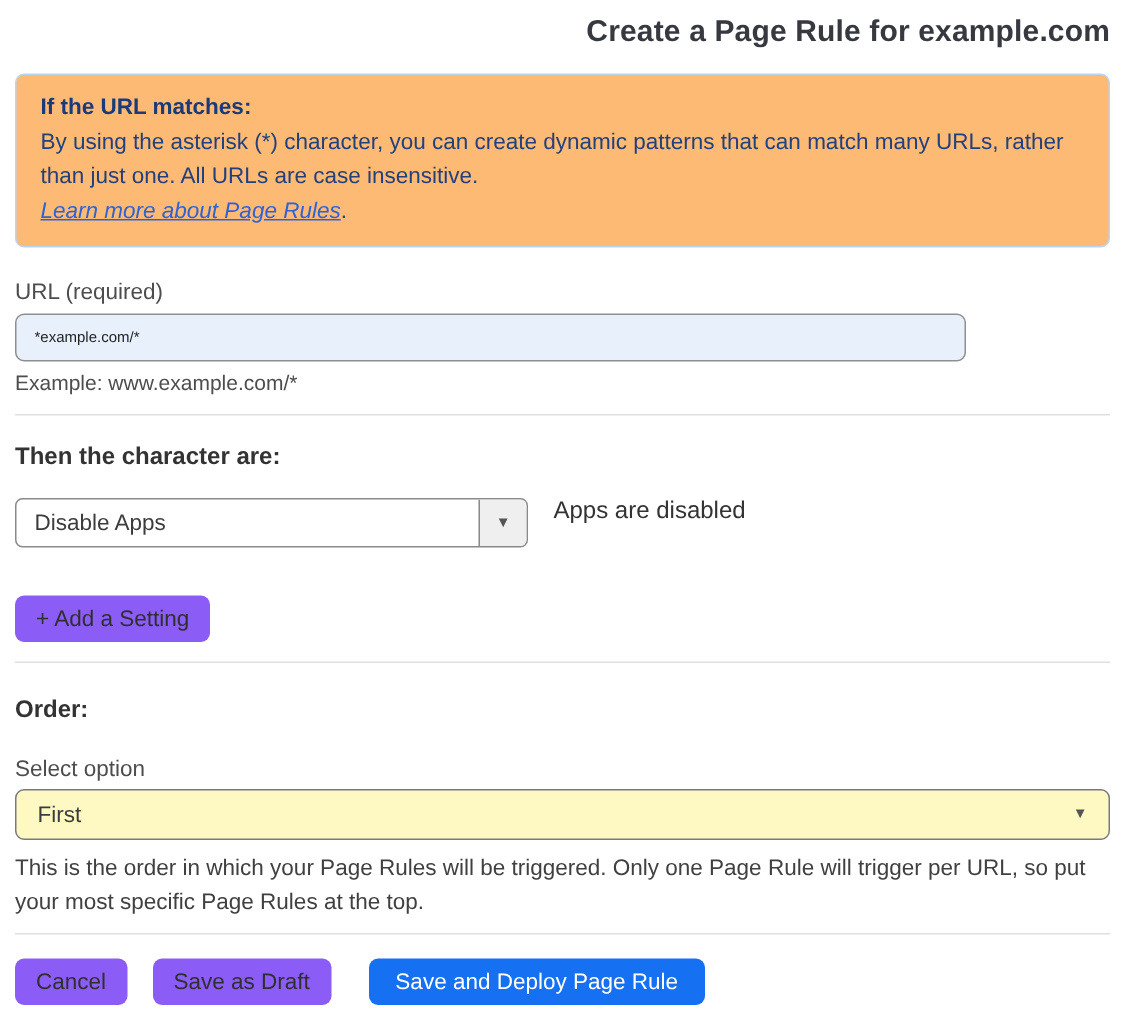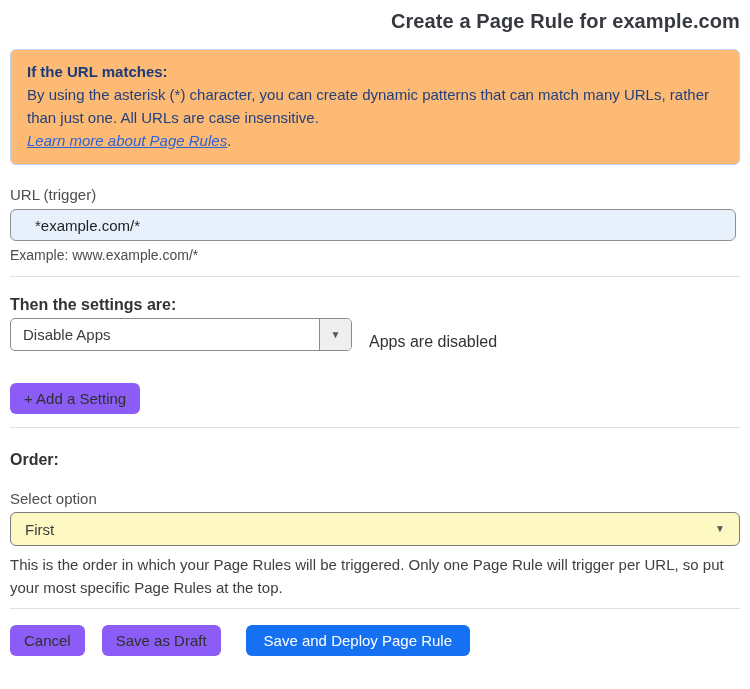--- a/index.html
+++ b/index.html
@@ -40,28 +40,28 @@
     font-style: italic;
   }
 
   .field-label {
     margin-top: 21px;
     font-size: 15px;
     color: #4d4d4d;
   }
   .url-input {
     margin-top: 6px;
-    width: 726px;
+    width: 634px;
     height: 32px;
     background: #e8f0fc;
     border: 1px solid #8f8f8f;
     border-radius: 6px;
-    padding: 0 24px;
+    padding: 0 12px;
     font-family: "Liberation Sans", sans-serif;
-    font-size: 15px;
+    font-size: 10px;
     color: #1f1f1f;
     outline: none;
     display: block;
   }
   .helper-text {
     margin-top: 6px;
     font-size: 14px;
     color: #4d4d4d;
   }
 
@@ -73,23 +73,23 @@
 
   .section-heading {
     margin-top: 19px;
     font-size: 16px;
     font-weight: bold;
     color: #333;
   }
   .section-heading.order { margin-top: 23px; }
 
   .setting-row {
-    margin-top: 4px;
-    display: flex;
-    align-items: flex-end;
+    margin-top: 18px;
+    display: flex;
+    align-items: flex-start;
   }
   .select-box {
     display: flex;
     align-items: stretch;
     width: 342px;
     height: 33px;
     border: 1px solid #8a8a8a;
     border-radius: 5px;
     background: #ffffff;
     cursor: pointer;
@@ -180,27 +180,27 @@
 
   <h1 class="page-title">Create a Page Rule for example.com</h1>
 
   <div class="info-box">
     <div class="info-heading">If the URL matches:</div>
     <div><span>By using the asterisk (*) character, you can create dynamic patterns that can match many URLs, rather than just one. All URLs are case insensitive.</span><br>
       <a class="learn-link">Learn more about Page Rules</a><span>.</span>
     </div>
   </div>
 
-  <div class="field-label">URL (trigger)</div>
+  <div class="field-label">URL (required)</div>
   <input class="url-input" type="text" value="*example.com/*" style="">
   <div class="helper-text">Example: www.example.com/*</div>
 
   <hr class="divider">
 
-  <div class="section-heading">Then the settings are:</div>
+  <div class="section-heading">Then the character are:</div>
 
   <div class="setting-row">
     <div class="select-box">
       <div class="select-value">Disable Apps</div>
       <div class="select-arrow">
         <span class="caret">▼</span>
       </div>
     </div>
     <div class="status-text">Apps are disabled</div>
   </div>

